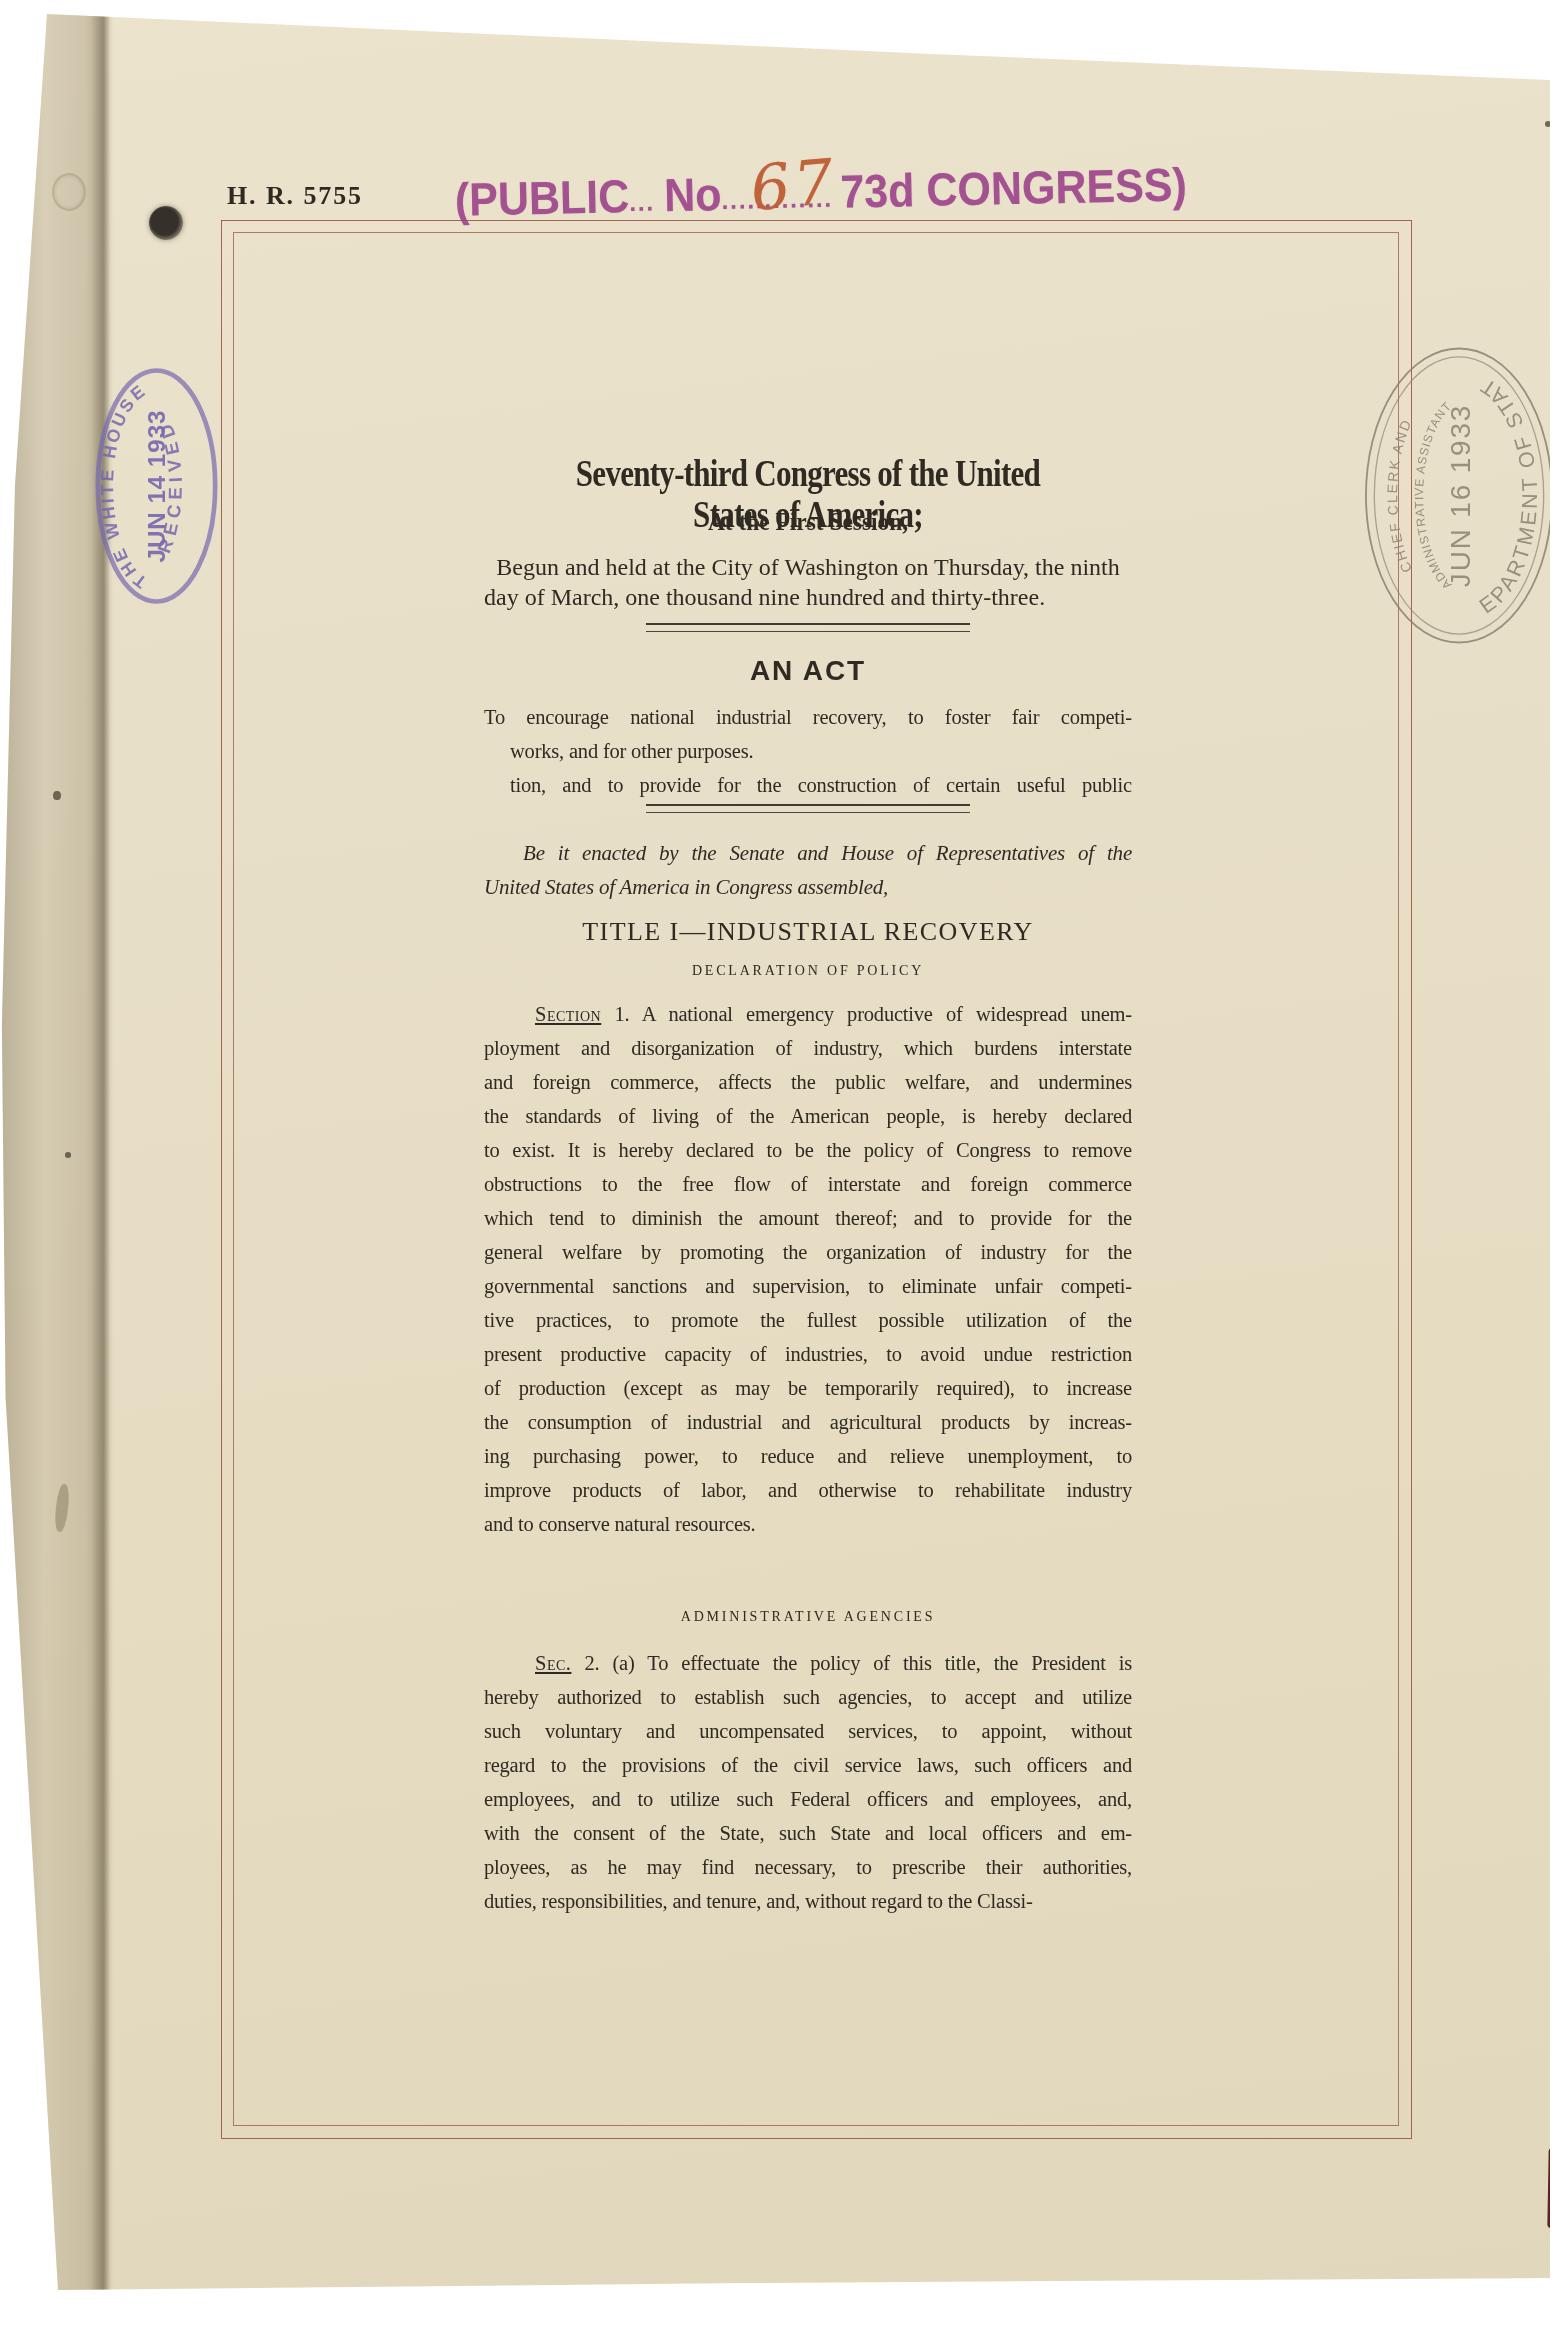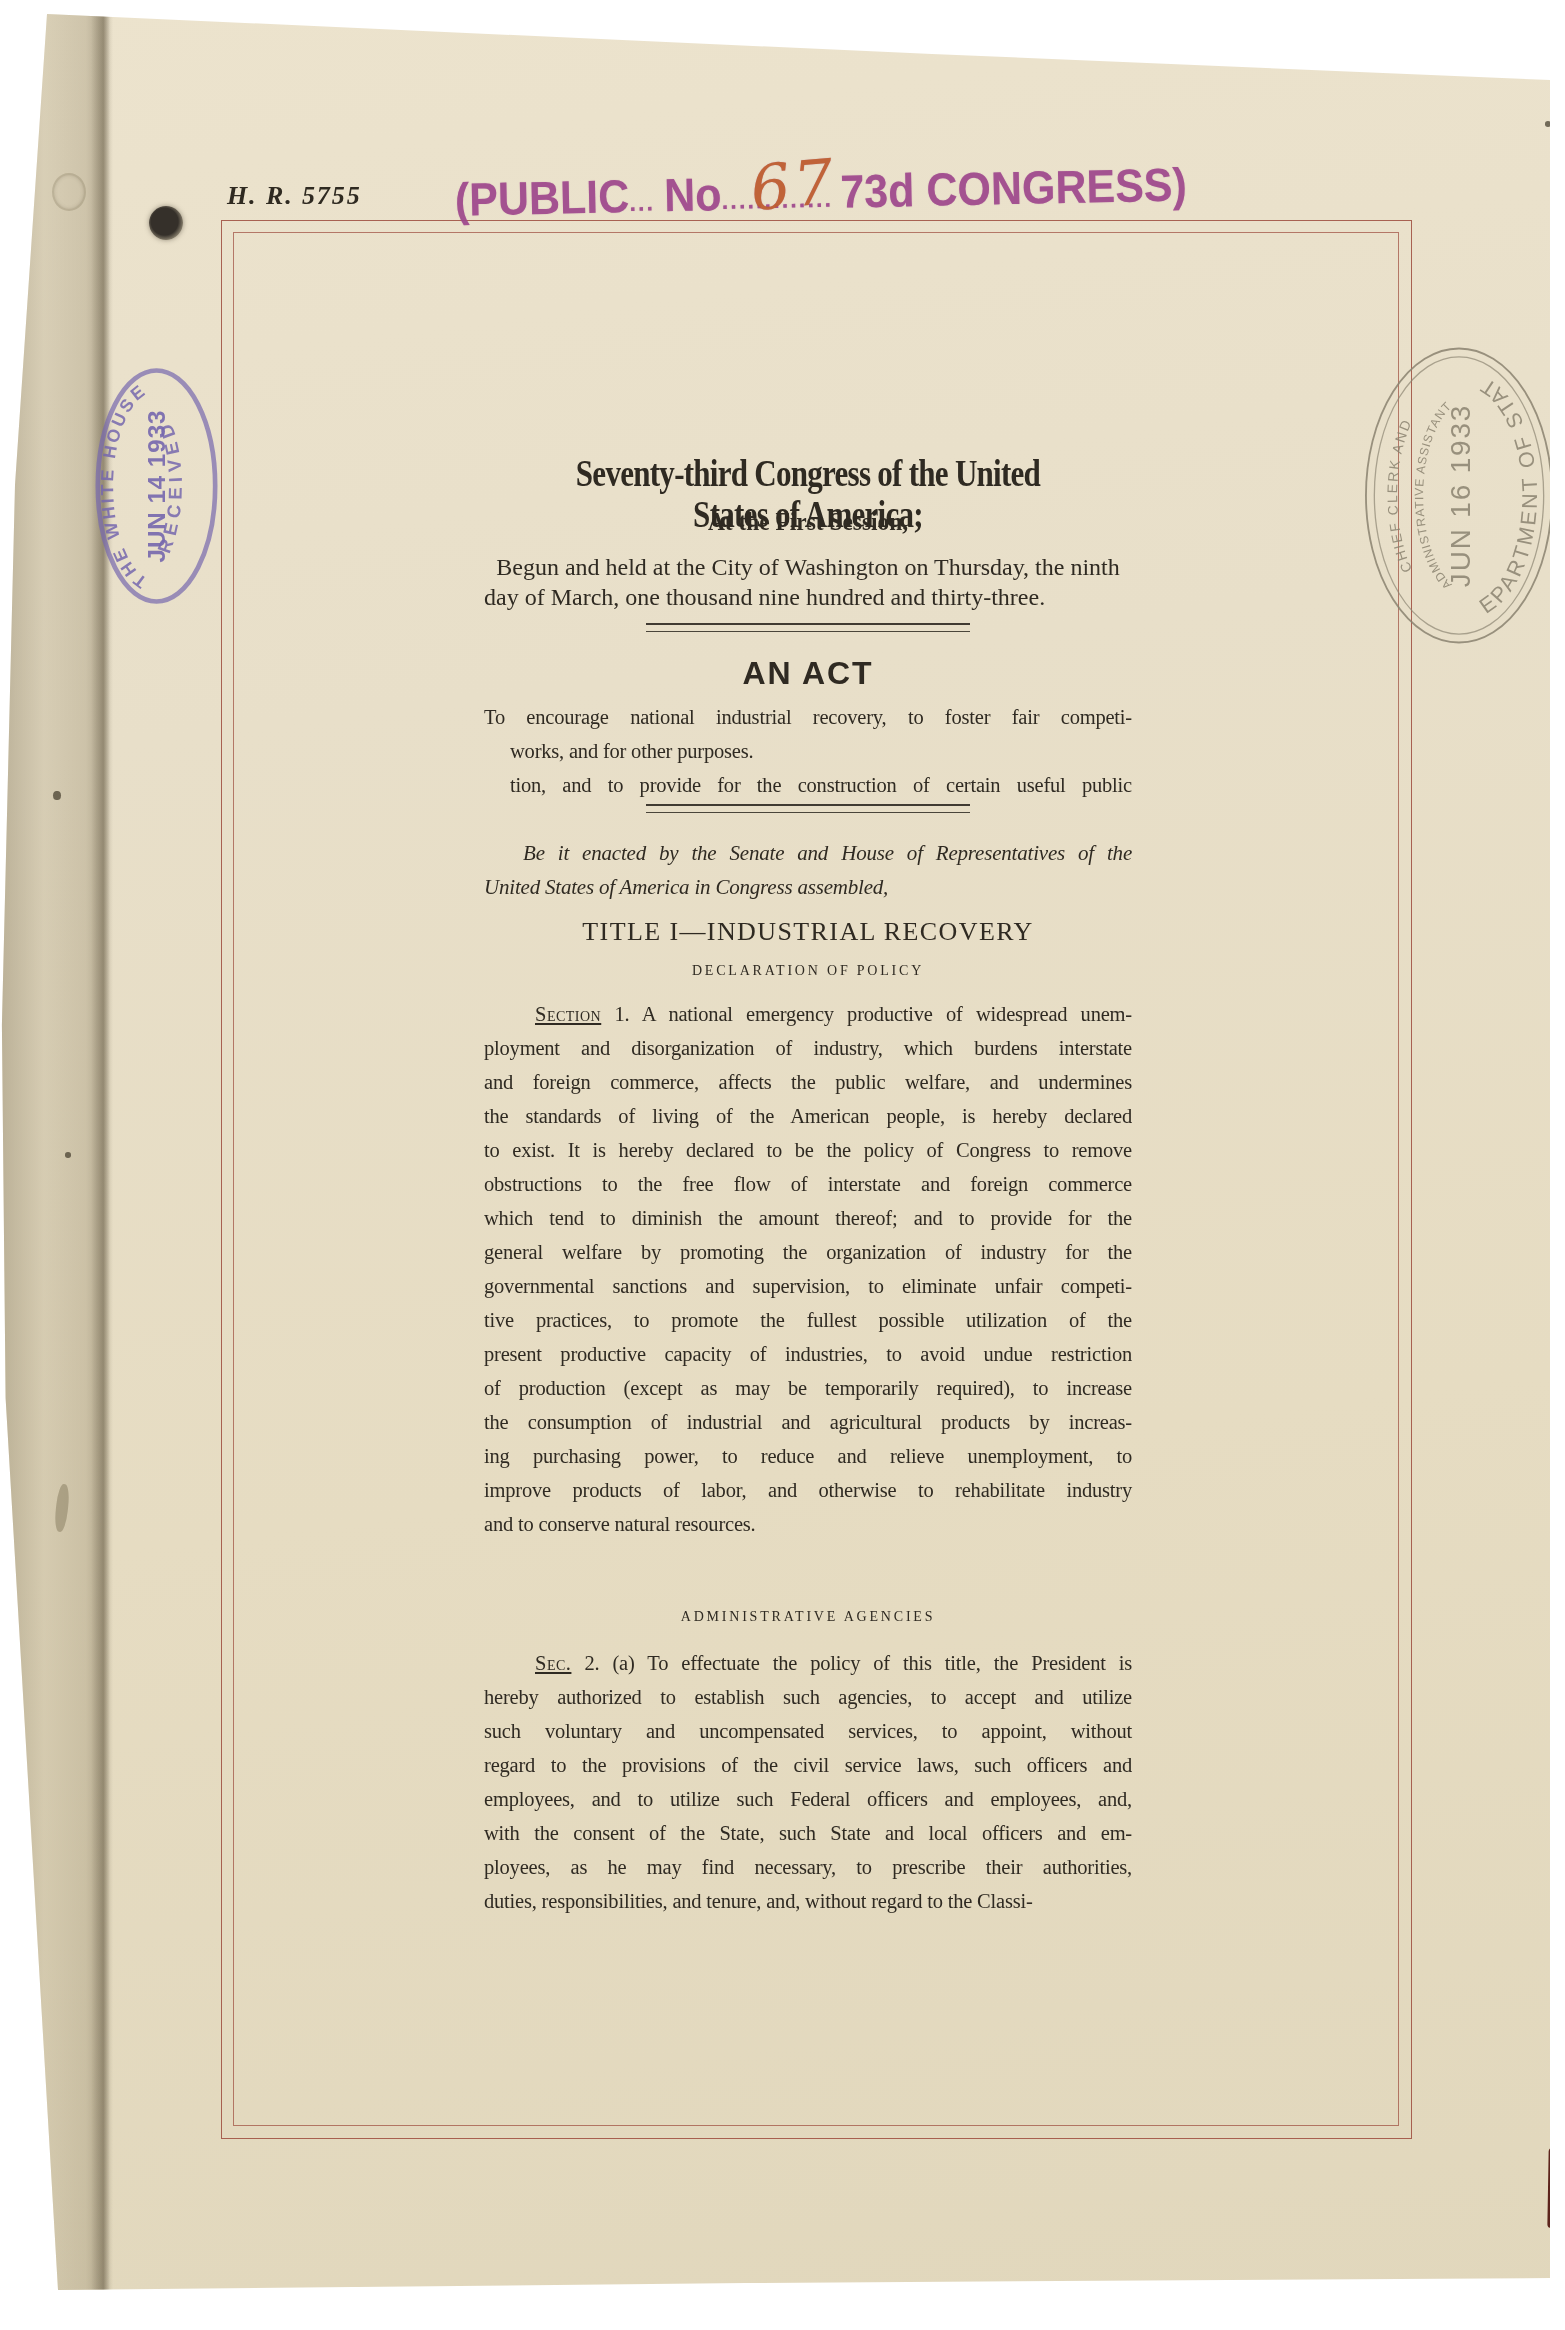--- a/index.html
+++ b/index.html
@@ -41,42 +41,42 @@
     transform:scaleX(.84);letter-spacing:-0.9px;}
   .session{top:507px;font-weight:bold;font-size:26px;transform:scaleX(.9);}
   .begun{top:552px;font-size:24px;line-height:30px;}
 
   .rule{position:absolute;left:50%;transform:translateX(-50%);width:324px;height:5.6px;
     border-top:2.3px solid rgba(47,42,34,.9);border-bottom:1.7px solid rgba(47,42,34,.85);}
   .rule1{top:623px;}
   .rule2{top:804px;}
 
   .an-act{top:655px;font-family:"Liberation Sans","DejaVu Sans",sans-serif;
-    font-weight:bold;font-size:32px;letter-spacing:1.9px;}
+    font-weight:bold;font-size:28px;letter-spacing:1.9px;}
 
   .para{font-size:20.5px;line-height:34px;letter-spacing:-0.2px;}
   .act-para{top:700px;}
   .act-para .rest{padding-left:26px;}
   .enacting{top:836px;font-style:italic;font-size:21px;line-height:34px;}
   .enacting .jline{text-indent:39px;}
 
   .title-head{top:917px;font-size:26px;letter-spacing:1.4px;}
   .sub-head{top:963px;font-size:14px;letter-spacing:2.8px;}
   .sec1{top:997px;}
   .admin-head{top:1609px;}
   .sec2{top:1646px;}
   .sec-para .jline{text-indent:51px;}
   .lead{font-variant:small-caps;letter-spacing:0.5px;text-decoration:underline;}
 
   .jline,.tline{text-align:justify;text-align-last:justify;}
   .tline-last{text-align-last:left;}
 
   
   .hr-number{position:absolute;left:227px;top:181px;font-weight:bold;font-size:26px;
-    letter-spacing:1.9px;color:#2f2a21;font-style:italic;}
+    letter-spacing:1.9px;color:#2f2a21;}
 
   .pub-stamp{position:absolute;left:455px;top:168px;width:722px;height:75px;
     transform:rotate(-1.2deg);color:rgba(158,72,140,.88);
     font-family:"Liberation Sans","DejaVu Sans",sans-serif;font-weight:bold;
     display:flex;align-items:baseline;white-space:nowrap;
     text-shadow:0 0 0.9px rgba(158,72,140,.45);}
   .pub-stamp .big{font-size:43px;transform:scaleY(1.08);}
   .pub-stamp .dots{font-size:24px;letter-spacing:1.9px;}
   .pub-67{position:absolute;left:296px;top:-20.5px;font-family:"DejaVu Serif",serif;
     font-style:italic;font-size:62px;font-weight:normal;color:rgba(191,94,46,.92);

